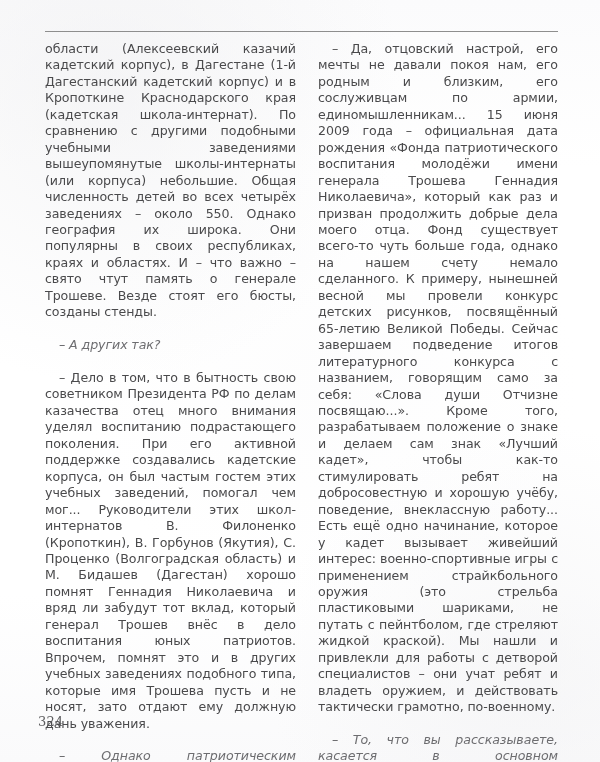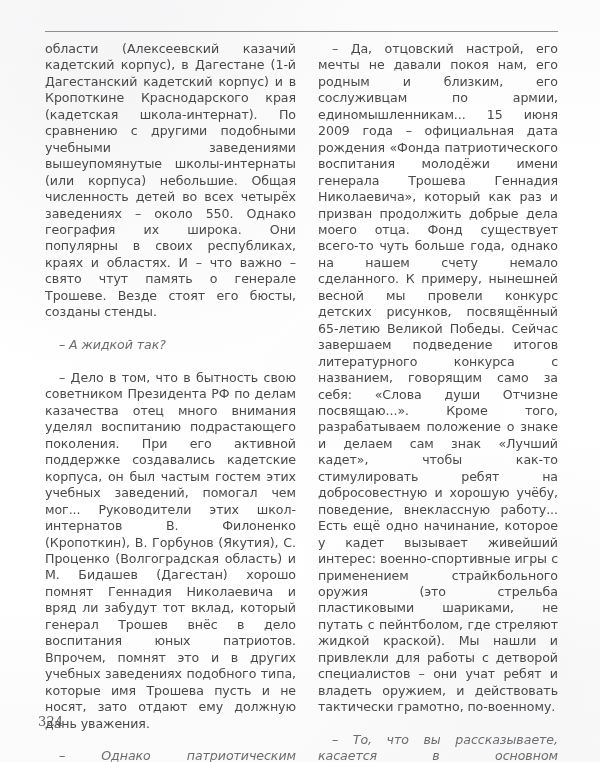--- a/index.html
+++ b/index.html
@@ -86,21 +86,21 @@
 <div class="page">
 
   <div class="scan-tint"></div>
 
   <div class="top-rule"></div>
 
   <div class="columns">
 
     <div class="col col-left">
       <p class="para">области (Алексеевский казачий кадетский корпус), в Дагестане (1-й Дагестанский кадетский корпус) и в Кропоткине Краснодарского края (кадетская школа-интернат). По сравнению с другими подобными учебными заведениями вышеупомянутые школы-интернаты (или корпуса) небольшие. Общая численность детей во всех четырёх заведениях – около 550. Однако география их широка. Они популярны в своих республиках, краях и областях. И – что важно – свято чтут память о генерале Трошеве. Везде стоят его бюсты, созданы стенды.</p>
-      <p class="para q gap-before">– А жидкой так?</p>
+      <p class="para q gap-before">– А других так?</p>
       <p class="para indent gap-before">– Дело в том, что в бытность свою советником Президента РФ по делам казачества отец много внимания уделял воспитанию подрастающего поколения. При его активной поддержке создавались кадетские корпуса, он был частым гостем этих учебных заведений, помогал чем мог... Руководители этих школ-интернатов В. Филоненко (Кропоткин), В. Горбунов (Якутия), С. Проценко (Волгоградская область) и М. Бидашев (Дагестан) хорошо помнят Геннадия Николаевича и вряд ли забудут тот вклад, который генерал Трошев внёс в дело воспитания юных патриотов. Впрочем, помнят это и в других учебных заведениях подобного типа, которые имя Трошева пусть и не носят, зато отдают ему должную дань уважения.</p>
       <p class="para q gap-before">– Однако патриотическим воспитанием юного поколения занимаетесь теперь и вы лично. Известно, что вы возглавляете созданный Фонд имени Трошева...</p>
     </div>
 
     <div class="col col-right">
       <p class="para indent">– Да, отцовский настрой, его мечты не давали покоя нам, его родным и близким, его сослуживцам по армии, единомышленникам... 15 июня 2009 года – официальная дата рождения «Фонда патриотического воспитания молодёжи имени генерала Трошева Геннадия Николаевича», который как раз и призван продолжить добрые дела моего отца. Фонд существует всего-то чуть больше года, однако на нашем счету немало сделанного. К примеру, нынешней весной мы провели конкурс детских рисунков, посвящённый 65-летию Великой Победы. Сейчас завершаем подведение итогов литературного конкурса с названием, говорящим само за себя: «Слова души Отчизне посвящаю...». Кроме того, разрабатываем положение о знаке и делаем сам знак «Лучший кадет», чтобы как-то стимулировать ребят на добросовестную и хорошую учёбу, поведение, внеклассную работу... Есть ещё одно начинание, которое у кадет вызывает живейший интерес: военно-спортивные игры с применением страйкбольного оружия (это стрельба пластиковыми шариками, не путать с пейнтболом, где стреляют жидкой краской). Мы нашли и привлекли для работы с детворой специалистов – они учат ребят и владеть оружием, и действовать тактически грамотно, по-военному.</p>
       <p class="para q gap-before">– То, что вы рассказываете, касается в основном воспитанников кадетских корпусов. Но ведь молодёжь у нас разная, большинство те, кто погоны не носит...</p>
 
     </div>
 

